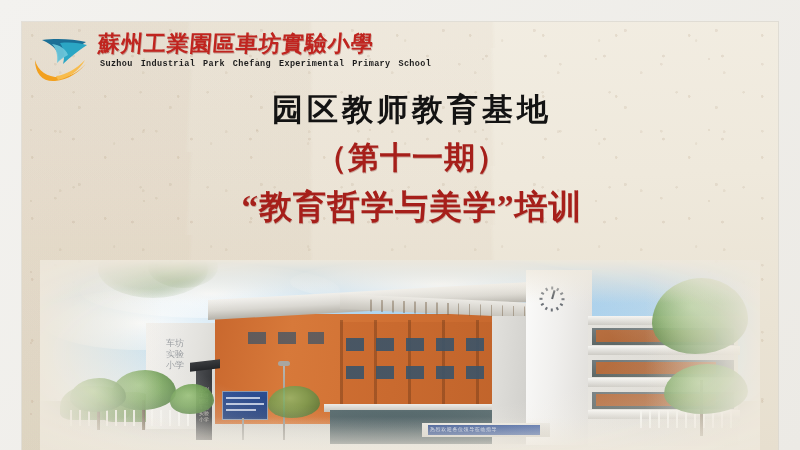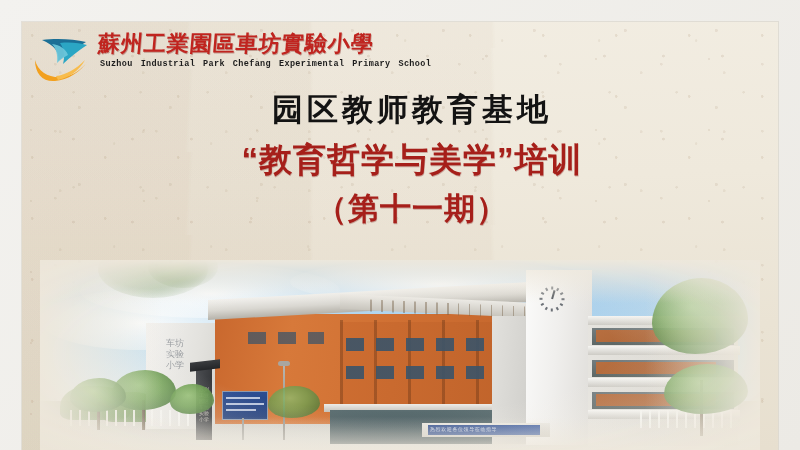--- a/index.html
+++ b/index.html
@@ -105,21 +105,21 @@
   
   #title-block {
     position: absolute;
     left: 0;
     right: 0;
     top: 72px;
     text-align: center;
   }
   .title-line {
     white-space: nowrap;
-    font-family: Liberation Sans, sans-serif;
+    font-family: Liberation Serif, serif;
     font-weight: bold;
     padding-left: 24px;
   }
   #title-line-1 {
     font-size: 31px;
     color: #131313;
     letter-spacing: 4px;
     line-height: 1.0;
   }
   #title-line-2 {
@@ -429,22 +429,22 @@
       </div>
 
       <div id="school-names">
         <div id="school-name-cn">蘇州工業園區車坊實驗小學</div>
         <div id="school-name-en">Suzhou Industrial Park Chefang Experimental Primary School</div>
       </div>
     </div>
 
     <div id="title-block">
       <div class="title-line" id="title-line-1">园区教师教育基地</div>
+      <div class="title-line" id="title-line-3">（第十一期）</div>
       <div class="title-line" id="title-line-2">“教育哲学与美学”培训</div>
-      <div class="title-line" id="title-line-3">（第十一期）</div>
     </div>
 
     <div id="photo-wrap">
       <div id="photo">
 
         <div class="sky"></div>
         <div class="cloud" style="left:40px; top:4px; width:260px; height:54px;"></div>
         <div class="cloud" style="left:250px; top:0px; width:300px; height:44px;"></div>
         <div class="cloud" style="left:0px; top:30px; width:200px; height:60px;"></div>
 

